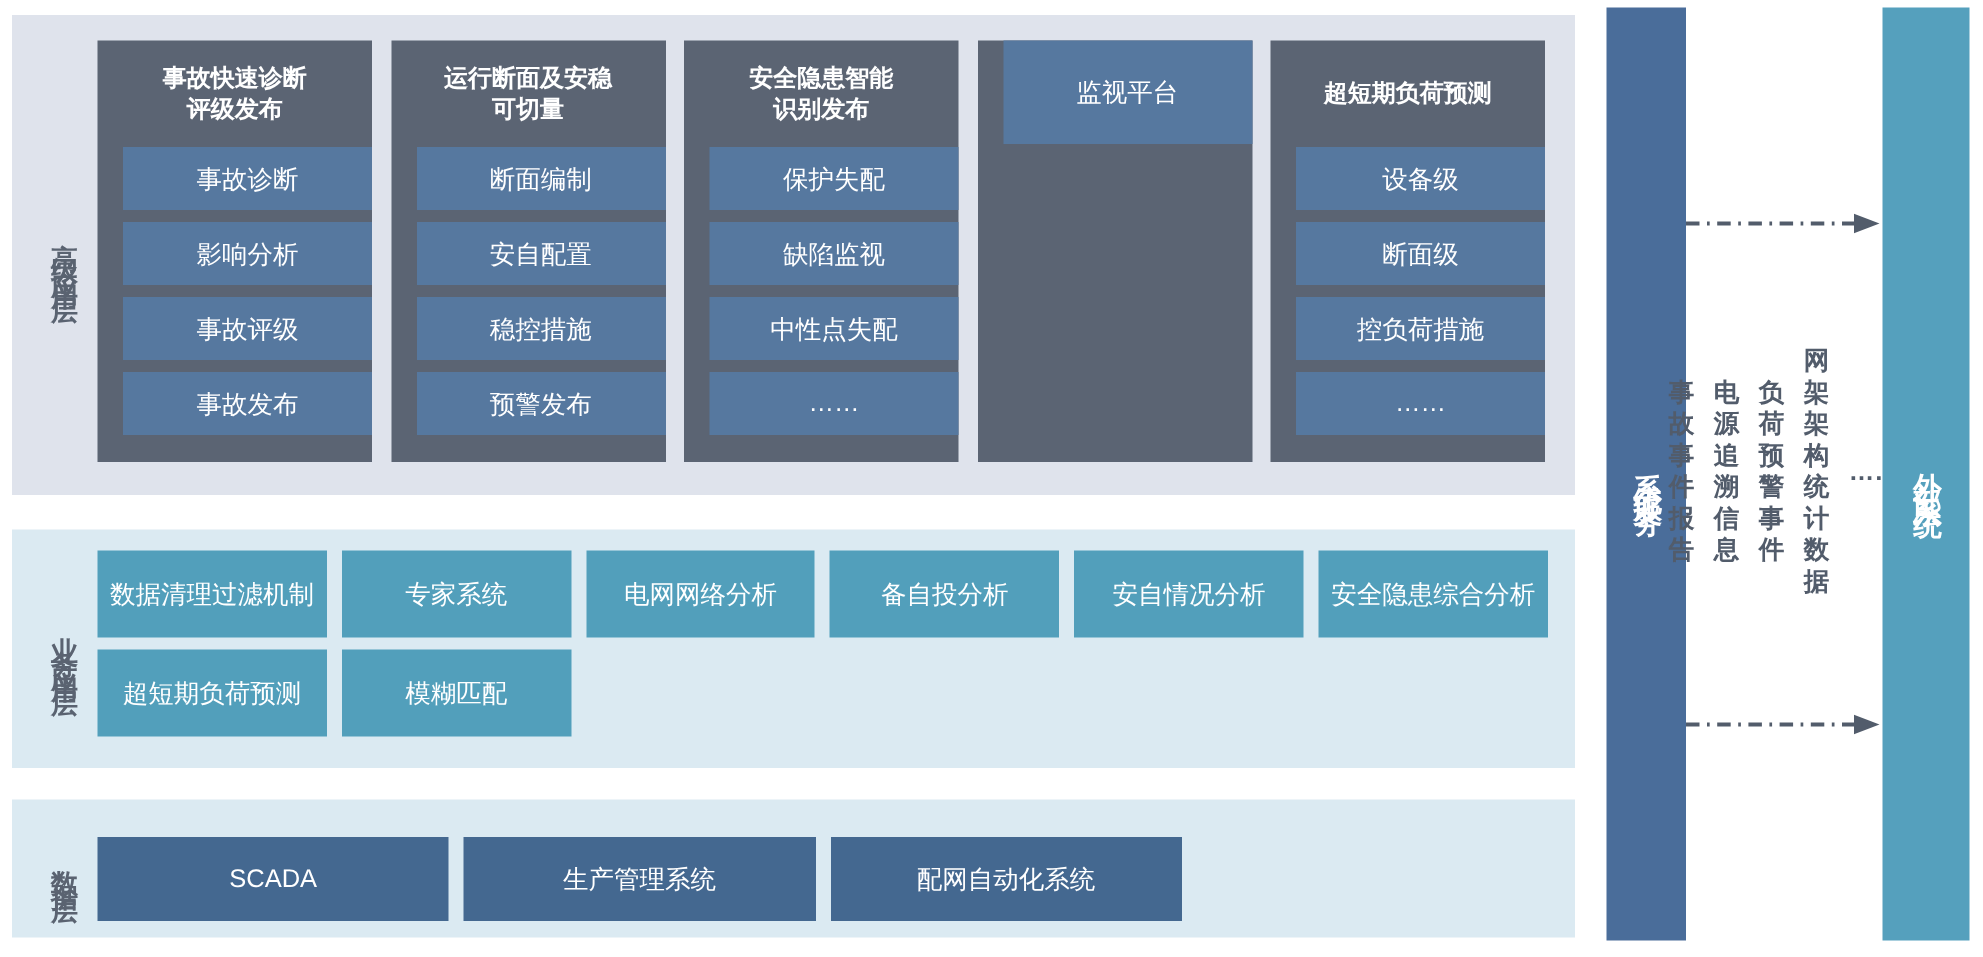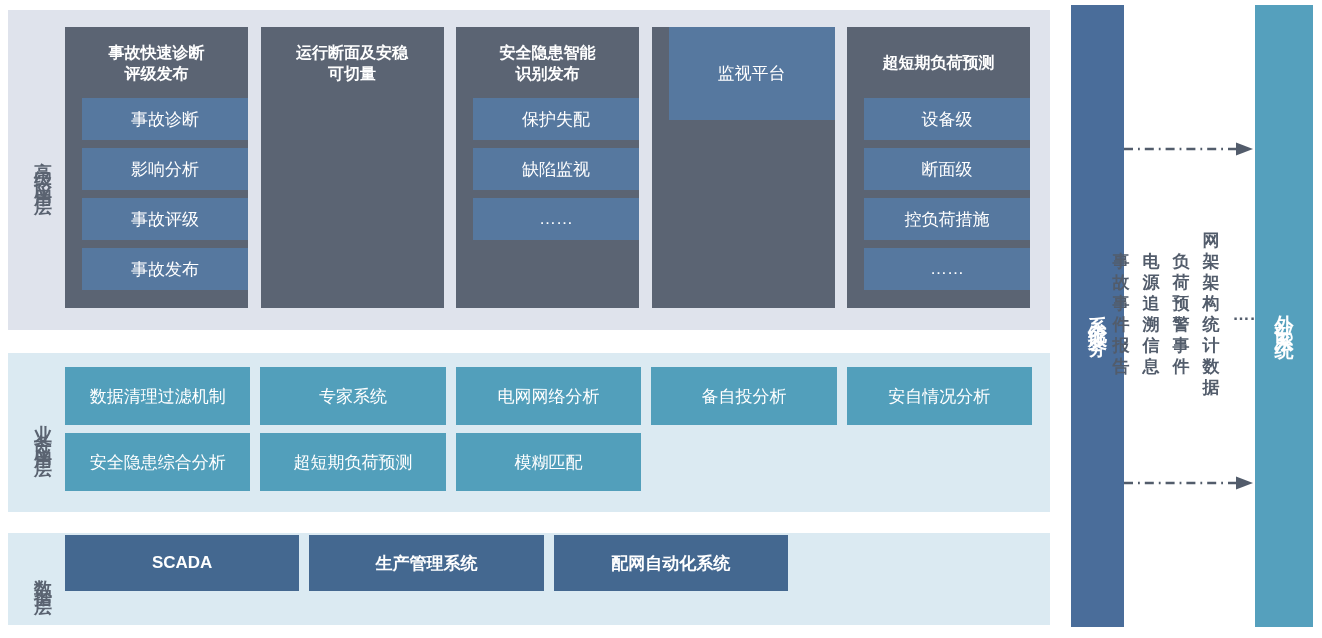--- a/index.html
+++ b/index.html
@@ -33,37 +33,37 @@
     text-align:center; white-space:pre-line;
   }
   .col-items {
     flex:1; padding:0 0 18px 17px;
     display:flex; flex-direction:column; gap:8px;
   }
   .col-item {
     height:42px; background:#56789f; color:#ffffff; font-size:17px;
     display:flex; align-items:center; justify-content:center; text-align:center;
   }
-  .col-item.tall { height:93px; }
+  .col-item.tall { height:69px; }
 
   
   .biz-grid {
     position:absolute; left:57px; top:14px; width:967px;
-    display:grid; grid-template-columns:repeat(5,1fr);
+    display:grid; grid-template-columns:repeat(6,1fr);
     grid-auto-rows:58px; gap:8px 10px;
   }
   .biz-box {
     background:#529fbb; color:#ffffff; font-size:17px;
     display:flex; align-items:center; justify-content:center;
   }
 
   
   .data-grid {
-    position:absolute; left:57px; top:2px; width:967px;
-    display:grid; grid-template-columns:repeat(4,1fr); grid-auto-rows:56px; gap:10px;font-weight:bold;
+    position:absolute; left:57px; top:25px; width:967px;
+    display:grid; grid-template-columns:repeat(4,1fr); grid-auto-rows:56px; gap:10px;
   }
   .data-box {
     background:#446890; color:#ffffff; font-size:17px;
     display:flex; align-items:center; justify-content:center;
   }
 
   
   .vbar {
     position:absolute; top:5px; height:622px;
     display:flex; align-items:center; justify-content:center;
@@ -103,28 +103,35 @@
           <div class="col-item">事故诊断</div>
           <div class="col-item">影响分析</div>
           <div class="col-item">事故评级</div>
           <div class="col-item">事故发布</div>
         </div>
       </div>
 
       <div class="app-column">
         <div class="col-title">运行断面及安稳
 可切量</div>
+        <div class="col-items">
+          <div class="col-item">断面编制</div>
+          <div class="col-item">安自配置</div>
+          <div class="col-item">稳控措施</div>
+          <div class="col-item">预警发布</div>
+        </div>
       </div>
 
       <div class="app-column">
         <div class="col-title">安全隐患智能
 识别发布</div>
         <div class="col-items">
           <div class="col-item">保护失配</div>
           <div class="col-item">缺陷监视</div>
+          <div class="col-item">中性点失配</div>
           <div class="col-item">……</div>
         </div>
       </div>
 
       <div class="app-column">
         <div class="col-items">
           <div class="col-item tall">监视平台</div>
         </div>
       </div>
 

